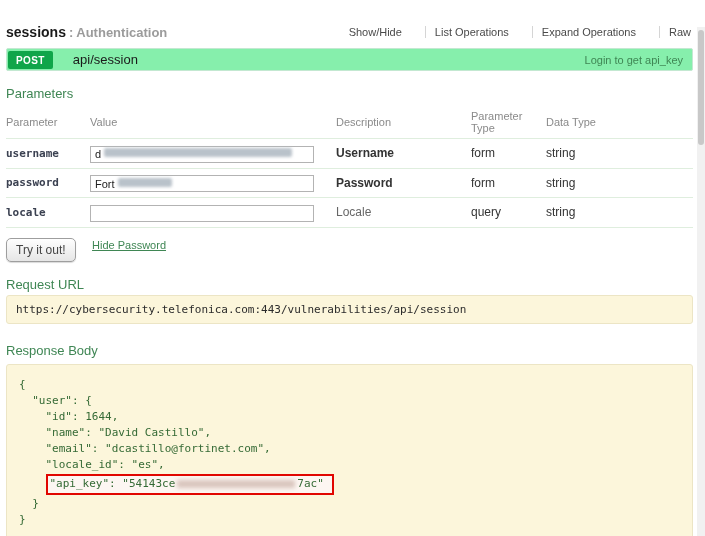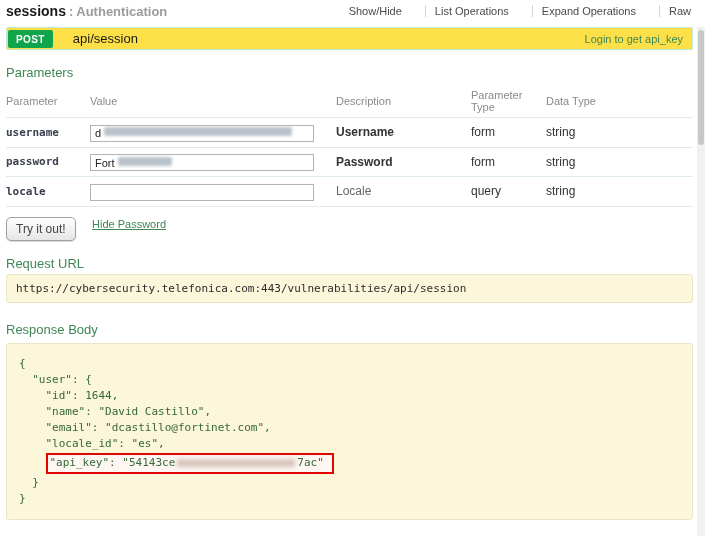--- a/index.html
+++ b/index.html
@@ -1,31 +1,31 @@
 <!DOCTYPE html>
 <html><head>
 <meta charset="utf-8">
 <style>
   * { box-sizing: border-box; margin: 0; padding: 0; }
   html,body { width:705px; height:536px; overflow:hidden; background:#fff;
     font-family:"Liberation Sans", sans-serif; position:relative; }
 
   
   .top-bar { display:flex; justify-content:space-between; align-items:flex-start;
-    padding:2px 14px 2px 6px; }
+    padding:23px 14px 2px 6px; }
   .res-title { white-space:nowrap; }
   .res-name { font-size:14px; font-weight:700; color:#1a1a1a; cursor:pointer; }
   .res-sep  { font-size:13px; font-weight:700; color:#9b9b9b; margin:0 3px; }
   .res-desc { font-size:13px; font-weight:700; color:#9b9b9b; }
   .top-links { display:flex; font-size:11px; color:#4a4a4a; margin-top:3px; }
   .top-link { cursor:pointer; white-space:nowrap; }
   .top-link + .top-link { border-left:1px solid #d5d5d5; margin-left:23px; padding-left:9px; }
 
   
-  .endpoint { display:flex; align-items:center; background:#fde047;
+  .endpoint { display:flex; align-items:center; background:#86efac;
     border:1px solid #c3e8d1; border-radius:2px; margin:5px 12px 0 6px;
     height:23px; padding:1px; cursor:pointer; }
   .method { background:#10a54a; color:#fff; font-weight:700; font-size:10px;
     padding:4px 8px 3px; border-radius:2px; letter-spacing:.4px; }
   .path { margin-left:20px; font-size:13px; color:#1a1a1a; }
   .ep-action { margin-left:auto; margin-right:8px; font-size:11px; color:#3f8654;
     text-decoration:none; cursor:pointer; }
 
   .content { margin:0 12px 0 6px; }
   .section-title { color:#3f8654; font-size:13px; font-weight:400; margin:15px 0 3px; }

